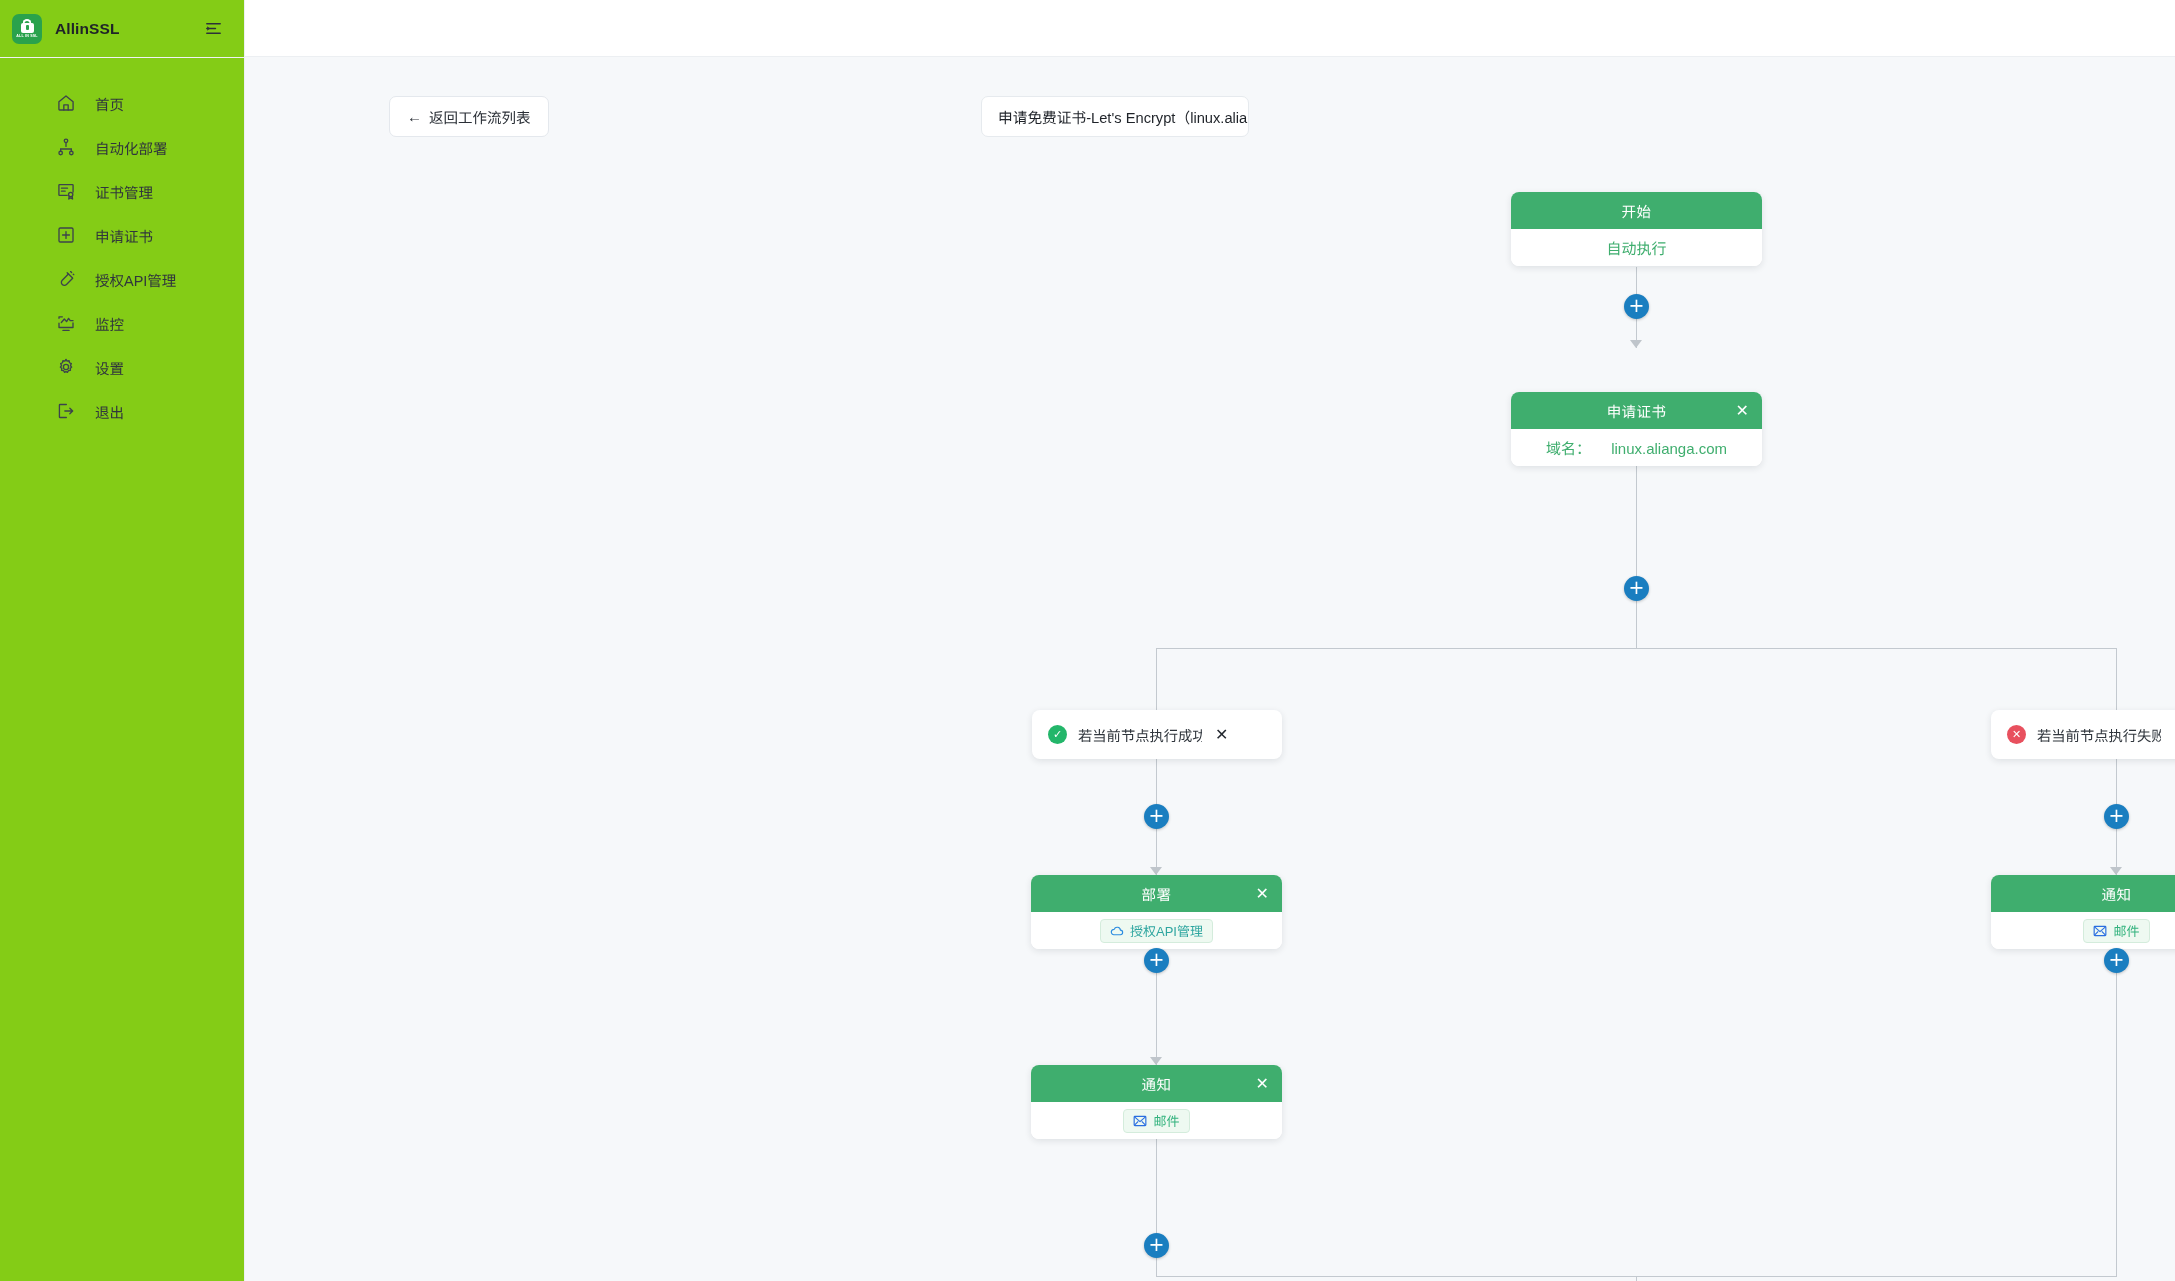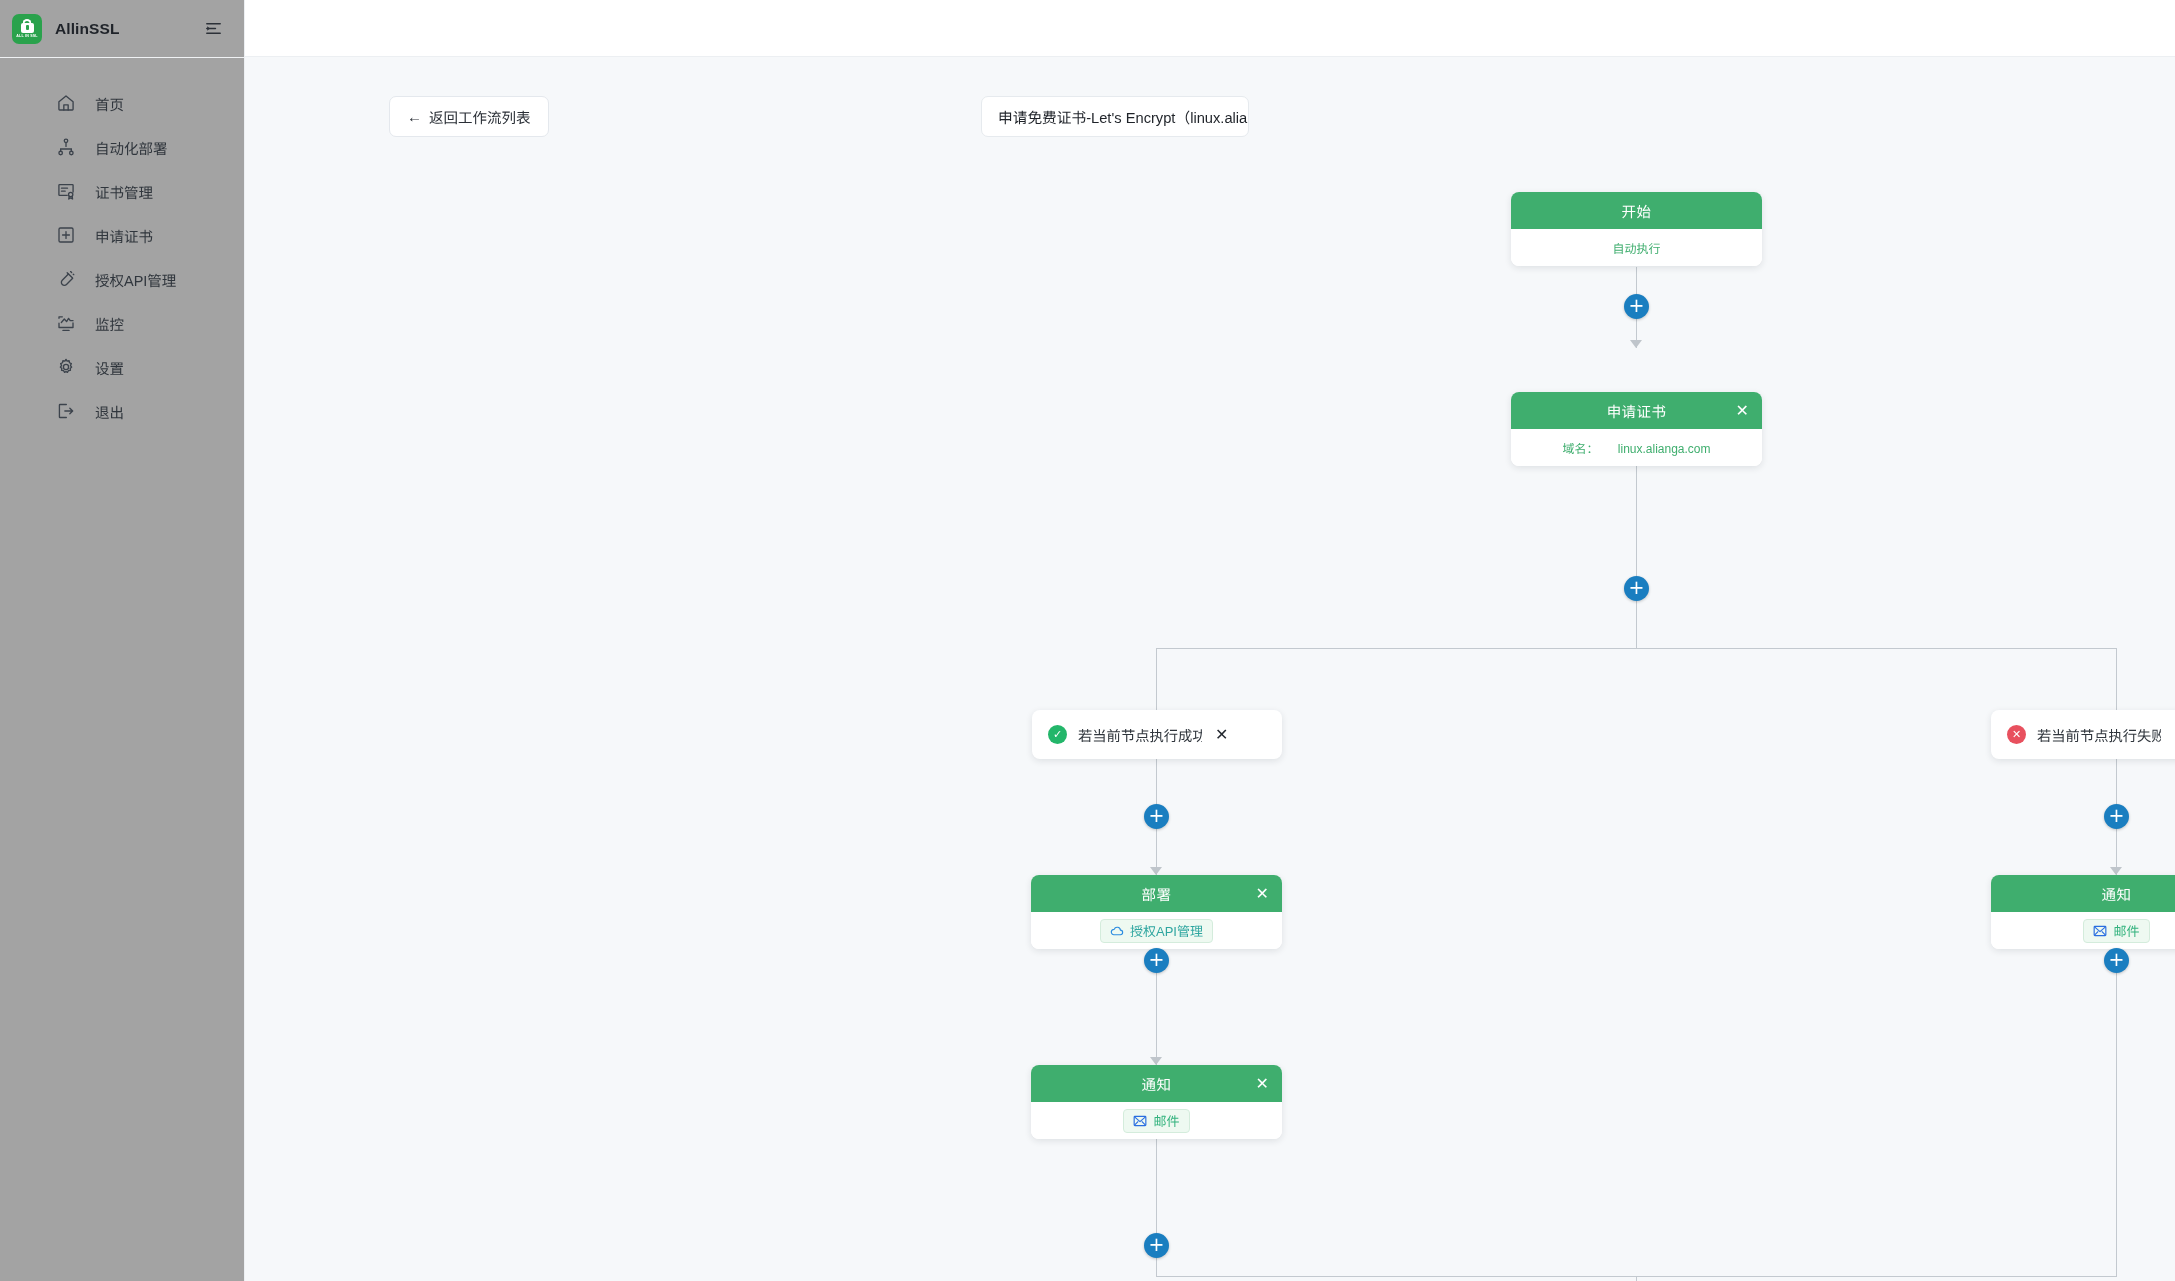--- a/index.html
+++ b/index.html
@@ -8,21 +8,21 @@
     width: 2175px; height: 1281px;
     overflow: hidden;
     font-family: "Liberation Sans", "DejaVu Sans", sans-serif;
     background: #f6f8fa;
   }
   .app { display: flex; width: 2175px; height: 1281px; }
 
   
   .sidebar {
     width: 245px; height: 1281px;
-    background: #a3a3a3;
+    background: #84cc16;
     border-right: 1px solid #eceff2;
     flex: 0 0 245px;
     position: relative;
   }
   .sidebar-head {
     height: 58px;
     display: flex; align-items: center;
     padding: 0 18px 0 12px;
     border-bottom: 1px solid #f0f2f4;
   }
@@ -159,21 +159,21 @@
   }
   .node-head .x {
     position: absolute; right: 13px; top: 50%; transform: translateY(-50%);
     color: #fff; font-size: 16px; line-height: 1; cursor: pointer;
     font-family: "DejaVu Sans", sans-serif;
   }
   .node-body {
     height: 37px; display: flex; align-items: center; justify-content: center;
     background: #fff;
   }
-  .node-body .txt { font-size: 12px; color: #3fae6e; }
+  .node-body .txt { font-size: 15px; color: #3fae6e; }
   .node-body .txt .dom { color: #3fae6e; margin-left: 16px; }
   .tag {
     display: inline-flex; align-items: center; gap: 6px;
     height: 24px; padding: 0 9px;
     background: #eef9f1; border: 1px solid #d4ecdc;
     border-radius: 4px; font-size: 13px;
   }
   .tag .tl { color: #34b37e; }
   .tag .tl.blue { color: #2fa6a0; }
 

